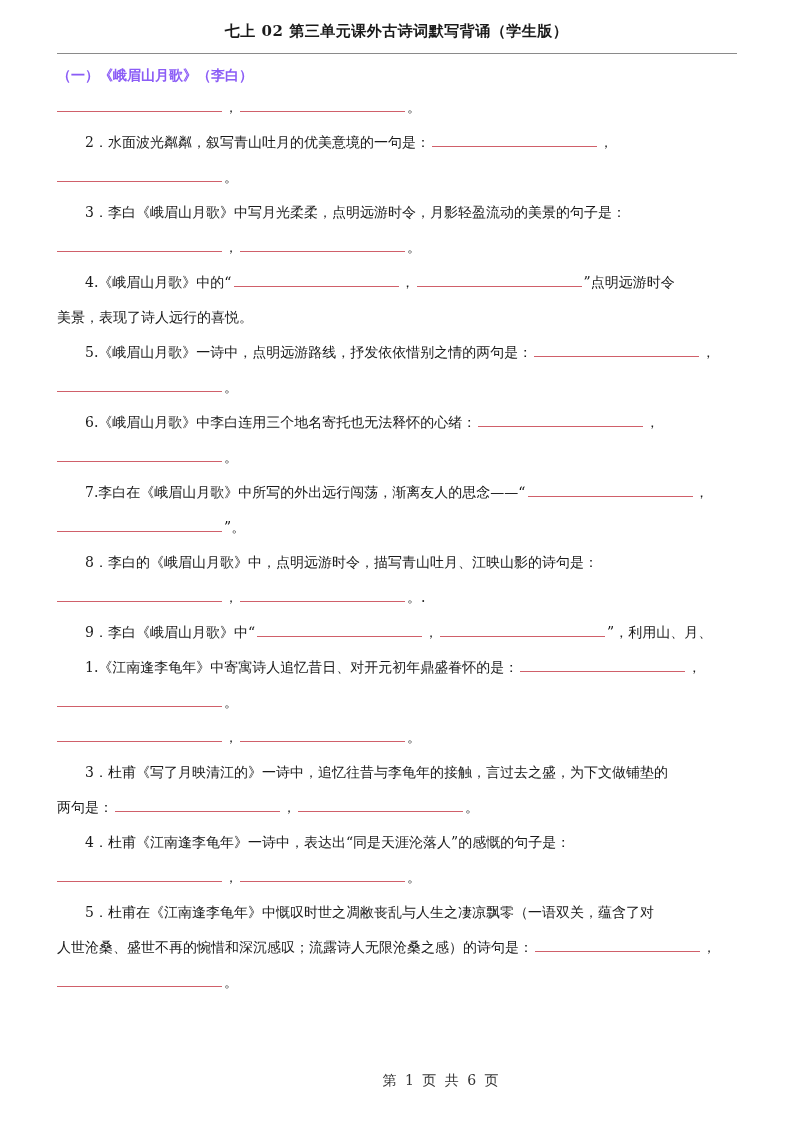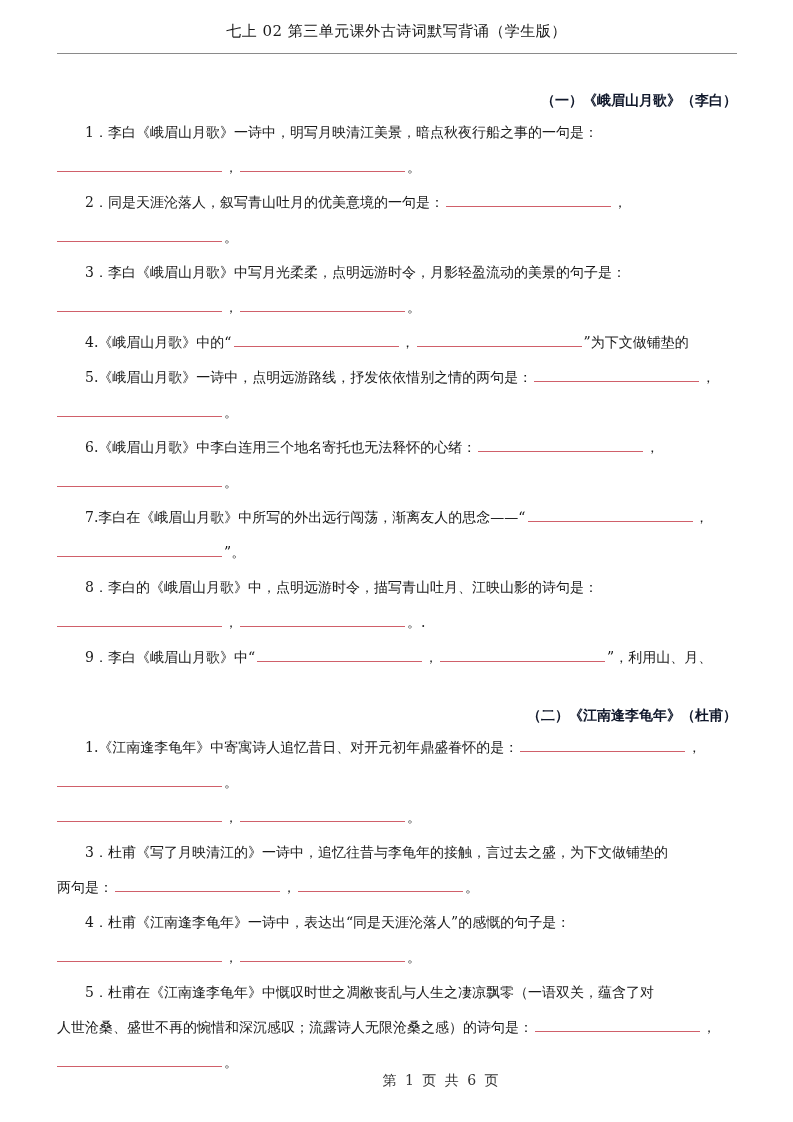--- a/index.html
+++ b/index.html
@@ -1,68 +1,67 @@
 <!DOCTYPE html>
 <html><head>
 <meta charset="utf-8">
 <style>
   html, body { margin: 0; padding: 0; background: #ffffff; }
   body { width: 793px; height: 1122px; position: relative; overflow: hidden;
          font-family: "DejaVu Serif", "Liberation Serif", serif; color: #1a1a1a; }
   .page-title { position: absolute; top: 22px; left: 0; width: 793px; text-align: center;
-                font-size: 15px; font-weight: normal; letter-spacing: 0.5px; }
+                font-size: 15px; font-weight: bold; letter-spacing: 0.5px; }
   .header-rule { position: absolute; top: 53px; left: 57px; width: 680px; height: 0;
                  border-top: 1.5px solid #8a8a8a; }
   .content { position: absolute; top: 60px; left: 57px; width: 680px; }
-  .section-title { text-align: right; color: #0f172a; font-weight: bold; font-size: 14px;
-                   height: 30px; line-height: 30px; font-family: "DejaVu Sans", "Liberation Sans", sans-serif; margin-top: 25px; }
+  .section-title { text-align: left; color: #8b5cf6; font-weight: bold; font-size: 14px;
+                   height: 30px; line-height: 30px; font-family: "DejaVu Sans", "Liberation Sans", sans-serif; }
   .q-line { font-size: 14px; line-height: 35px; height: 35px; white-space: nowrap; }
   .indent { padding-left: 28px; }
   .blank { display: inline-block; width: 165px; height: 15px; border-bottom: 1px solid #d0606a;
            vertical-align: baseline; margin: 0 2px; }
   .blank.first { margin-left: 0; }
   .footer { position: absolute; top: 1072px; left: 0; width: 793px; text-align: center;
             font-size: 14px; color: #333; word-spacing: 4px; padding-left: 44px; }
 </style>
 </head>
 <body>
 
 <div class="page-title">七上 02 第三单元课外古诗词默写背诵（学生版）</div>
 <div class="header-rule"></div>
 
 <div class="content">
 
   <div class="section-title">（一）《峨眉山月歌》（李白）</div>
 
-  <div class="q-line indent"><span>1．</span><span>李白《峨眉山月歌》一诗中，明写月映清江美景，暗点秋夜行船之事的一句是：</span></div>
   <div class="q-line"><span class="blank first"></span><span>，</span><span class="blank"></span><span>。</span></div>
 
-  <div class="q-line indent"><span>2．</span><span>同是天涯沦落人，叙写青山吐月的优美意境的一句是：</span><span class="blank"></span><span>，</span></div>
+  <div class="q-line indent"><span>2．</span><span>水面波光粼粼，叙写青山吐月的优美意境的一句是：</span><span class="blank"></span><span>，</span></div>
   <div class="q-line"><span class="blank first"></span><span>。</span></div>
 
   <div class="q-line indent"><span>3．</span><span>李白《峨眉山月歌》中写月光柔柔，点明远游时令，月影轻盈流动的美景的句子是：</span></div>
   <div class="q-line"><span class="blank first"></span><span>，</span><span class="blank"></span><span>。</span></div>
 
-  <div class="q-line indent"><span>4.</span><span>《峨眉山月歌》中的“</span><span class="blank"></span><span>，</span><span class="blank"></span><span>”为下文做铺垫的</span></div>
+  <div class="q-line indent"><span>4.</span><span>《峨眉山月歌》中的“</span><span class="blank"></span><span>，</span><span class="blank"></span><span>”点明远游时令</span></div>
+  <div class="q-line"><span>美景，表现了诗人远行的喜悦。</span></div>
 
   <div class="q-line indent"><span>5.</span><span>《峨眉山月歌》一诗中，点明远游路线，抒发依依惜别之情的两句是：</span><span class="blank"></span><span>，</span></div>
   <div class="q-line"><span class="blank first"></span><span>。</span></div>
 
   <div class="q-line indent"><span>6.</span><span>《峨眉山月歌》中李白连用三个地名寄托也无法释怀的心绪：</span><span class="blank"></span><span>，</span></div>
   <div class="q-line"><span class="blank first"></span><span>。</span></div>
 
   <div class="q-line indent"><span>7.</span><span>李白在《峨眉山月歌》中所写的外出远行闯荡，渐离友人的思念——“</span><span class="blank"></span><span>，</span></div>
   <div class="q-line"><span class="blank first"></span><span>”。</span></div>
 
   <div class="q-line indent"><span>8．</span><span>李白的《峨眉山月歌》中，点明远游时令，描写青山吐月、江映山影的诗句是：</span></div>
   <div class="q-line"><span class="blank first"></span><span>，</span><span class="blank"></span><span>。.</span></div>
 
   <div class="q-line indent"><span>9．</span><span>李白《峨眉山月歌》中“</span><span class="blank"></span><span>，</span><span class="blank"></span><span>”，利用山、月、</span></div>
 
-  <div class="section-title">（二）《江南逢李龟年》（杜甫）</div>
 
   <div class="q-line indent"><span>1.</span><span>《江南逢李龟年》中寄寓诗人追忆昔日、对开元初年鼎盛眷怀的是：</span><span class="blank"></span><span>，</span></div>
   <div class="q-line"><span class="blank first"></span><span>。</span></div>
 
   <div class="q-line"><span class="blank first"></span><span>，</span><span class="blank"></span><span>。</span></div>
 
   <div class="q-line indent"><span>3．</span><span>杜甫《写了月映清江的》一诗中，追忆往昔与李龟年的接触，言过去之盛，为下文做铺垫的</span></div>
   <div class="q-line"><span>两句是：</span><span class="blank"></span><span>，</span><span class="blank"></span><span>。</span></div>
 
   <div class="q-line indent"><span>4．</span><span>杜甫《江南逢李龟年》一诗中，表达出“同是天涯沦落人”的感慨的句子是：</span></div>

